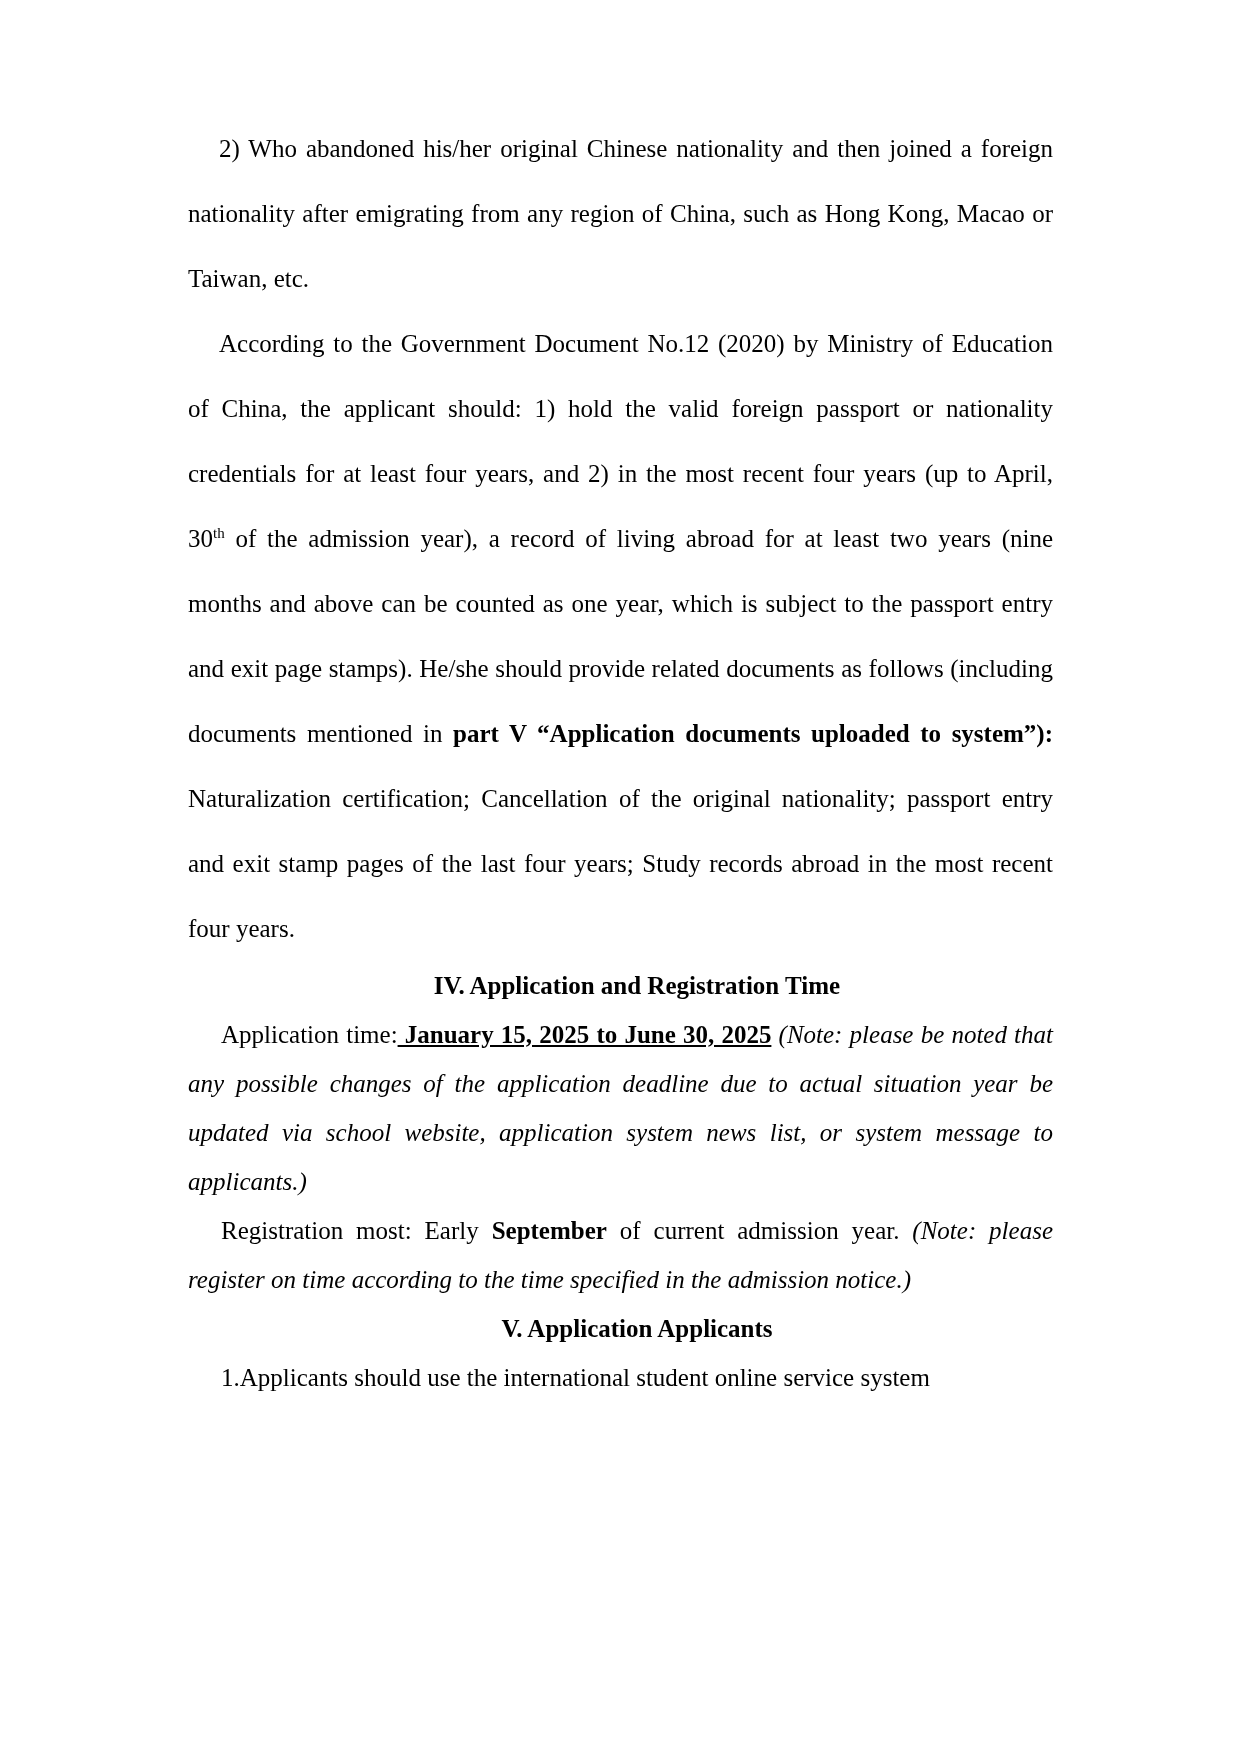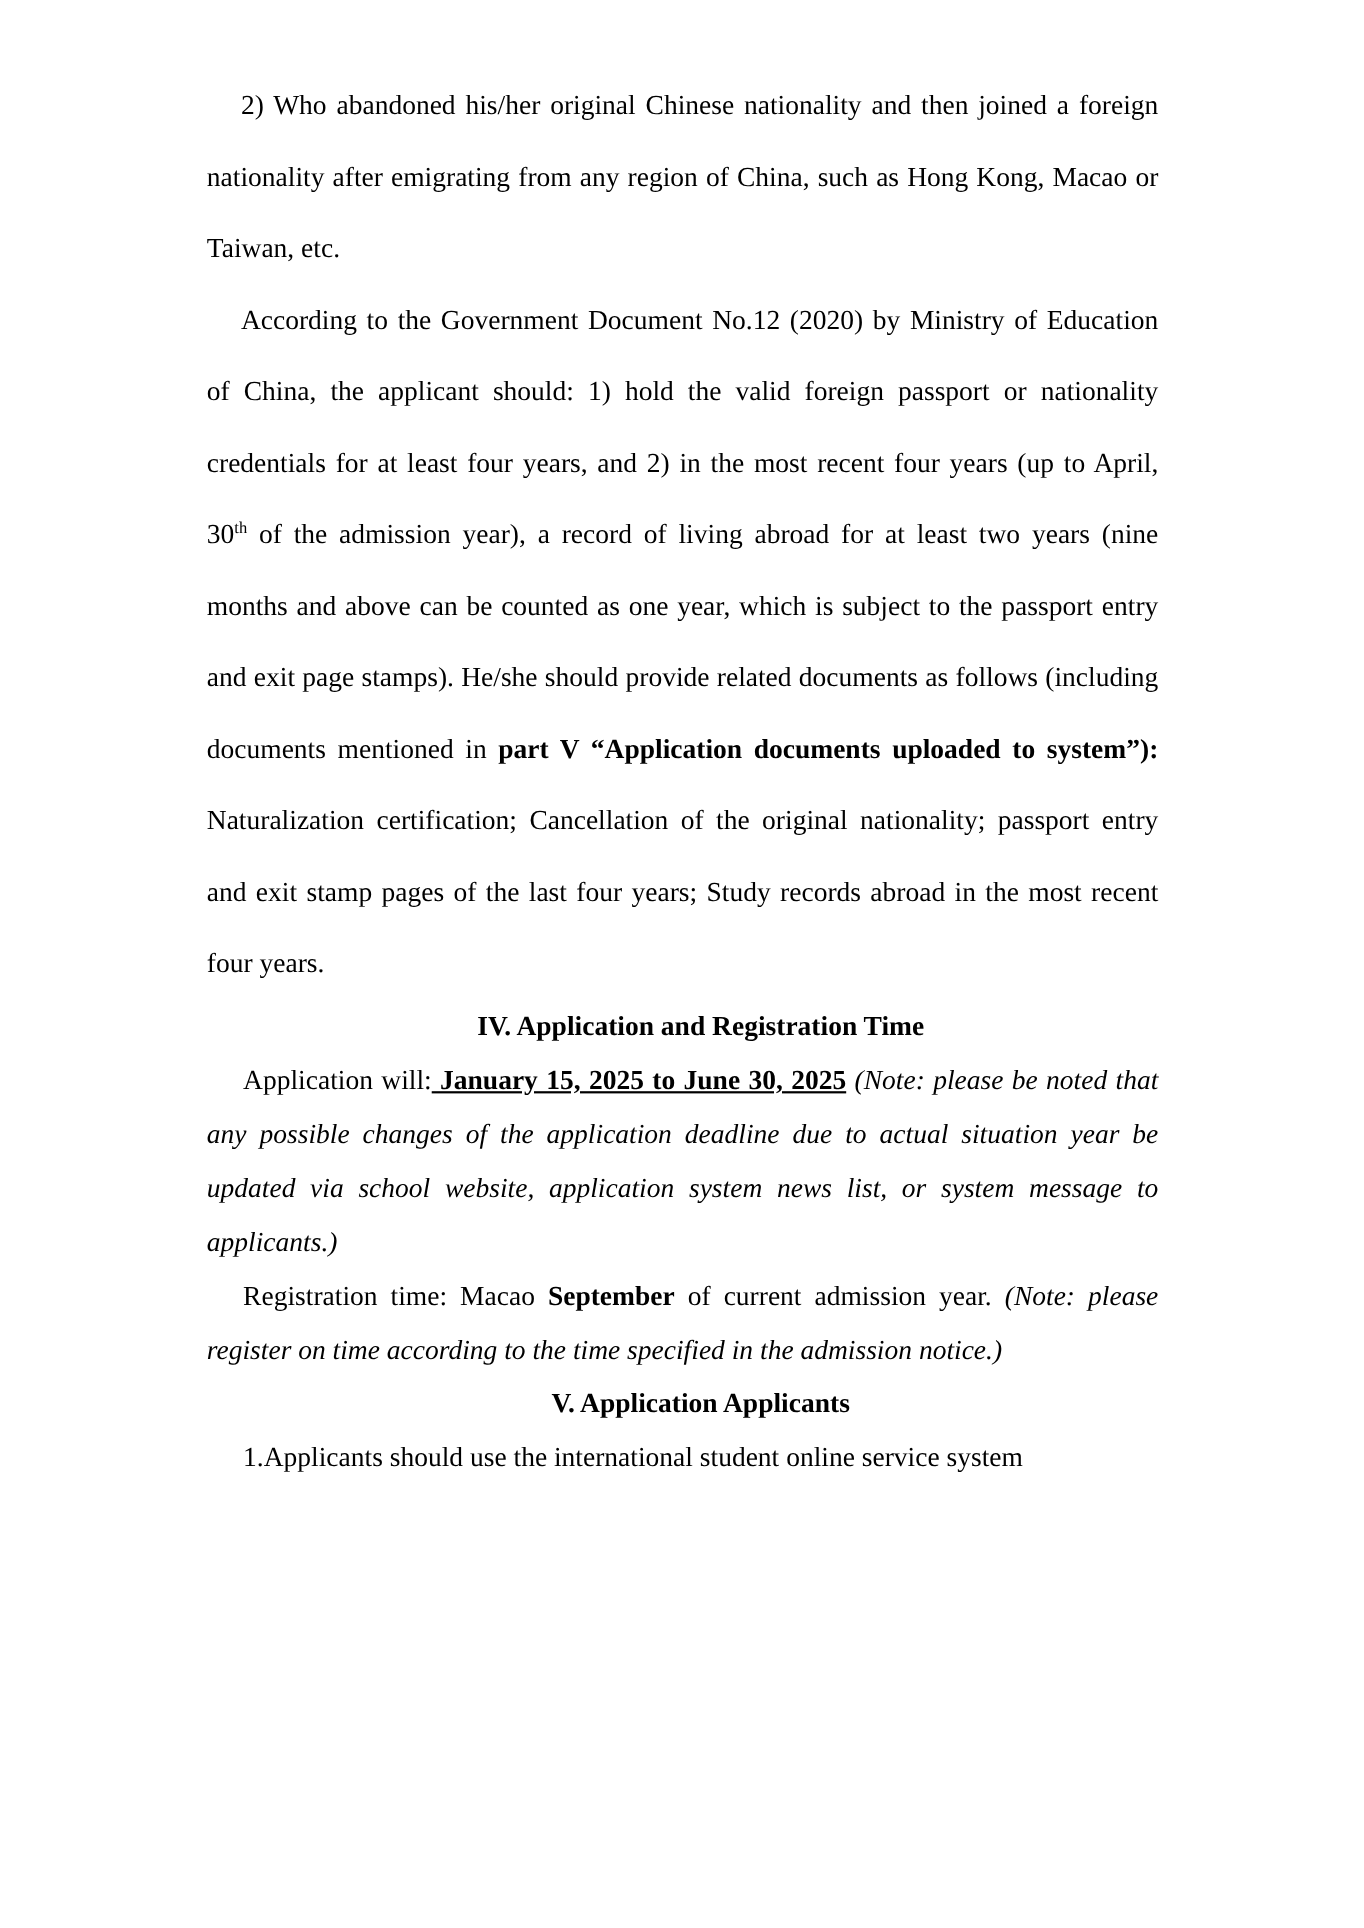--- a/index.html
+++ b/index.html
@@ -7,21 +7,21 @@
     padding: 0;
     background: #ffffff;
   }
   .page {
     position: relative;
     width: 1240px;
     height: 1753px;
     box-sizing: border-box;
     background: #ffffff;
     color: #000000;
-    padding: 64px 187px 0 188px;
+    padding: 116px 187px 0 188px;
     font-family: "Liberation Serif", "DejaVu Serif", serif;
     font-size: 25px;
     overflow: hidden;
   }
   .page p { margin: 0; }
   .body-double {
     line-height: 65px;
     text-align: justify;
     text-indent: 31px;
   }
@@ -45,17 +45,17 @@
     vertical-align: super;
   }
 </style>
 </head>
 <body>
 
 <div class="page" style="background: rgb(255, 255, 255); color: rgb(0, 0, 0);">
     <p class="body-double"><span>2) Who abandoned his/her original Chinese nationality and then joined a foreign nationality after emigrating from any region of China, such as Hong Kong, Macao or Taiwan, etc.</span></p>
     <p class="body-double"><span>According to the Government Document No.12 (2020) by Ministry of Education of China, the applicant should: 1) hold the valid foreign passport or nationality credentials for at least four years, and 2) in the most recent four years (up to April, 30</span><sup>th</sup><span> of the admission year), a record of living abroad for at least two years (nine months and above can be counted as one year, which is subject to the passport entry and exit page stamps). He/she should provide related documents as follows (including documents mentioned in </span><span class="r-bold">part V “Application documents uploaded to system”):</span><span> Naturalization certification; Cancellation of the original nationality; passport entry and exit stamp pages of the last four years; Study records abroad in the most recent four years.</span></p>
     <p class="heading-onehalf"><span class="r-bold">IV. Application and Registration Time</span></p>
-    <p class="body-onehalf"><span>Application will:</span><span class="r-bold r-underline"> January 15, 2025 to June 30, 2025</span><span> </span><span class="r-italic">(Note: please be noted that any possible changes of the application deadline due to actual situation year be updated via school website, application system news list, or system message to applicants.)</span></p>
-    <p class="body-onehalf"><span>Registration time: Macao </span><span class="r-bold">September</span><span> of current admission year. </span><span class="r-italic">(Note: please register on time according to the time specified in the admission notice.)</span></p>
+    <p class="body-onehalf"><span>Application time:</span><span class="r-bold r-underline"> January 15, 2025 to June 30, 2025</span><span> </span><span class="r-italic">(Note: please be noted that any possible changes of the application deadline due to actual situation year be updated via school website, application system news list, or system message to applicants.)</span></p>
+    <p class="body-onehalf"><span>Registration most: Early </span><span class="r-bold">September</span><span> of current admission year. </span><span class="r-italic">(Note: please register on time according to the time specified in the admission notice.)</span></p>
     <p class="heading-onehalf"><span class="r-bold">V. Application Applicants</span></p>
     <p class="body-onehalf"><span>1.Applicants should use the international student online service system</span></p>
   </div>
 
 </body></html>

